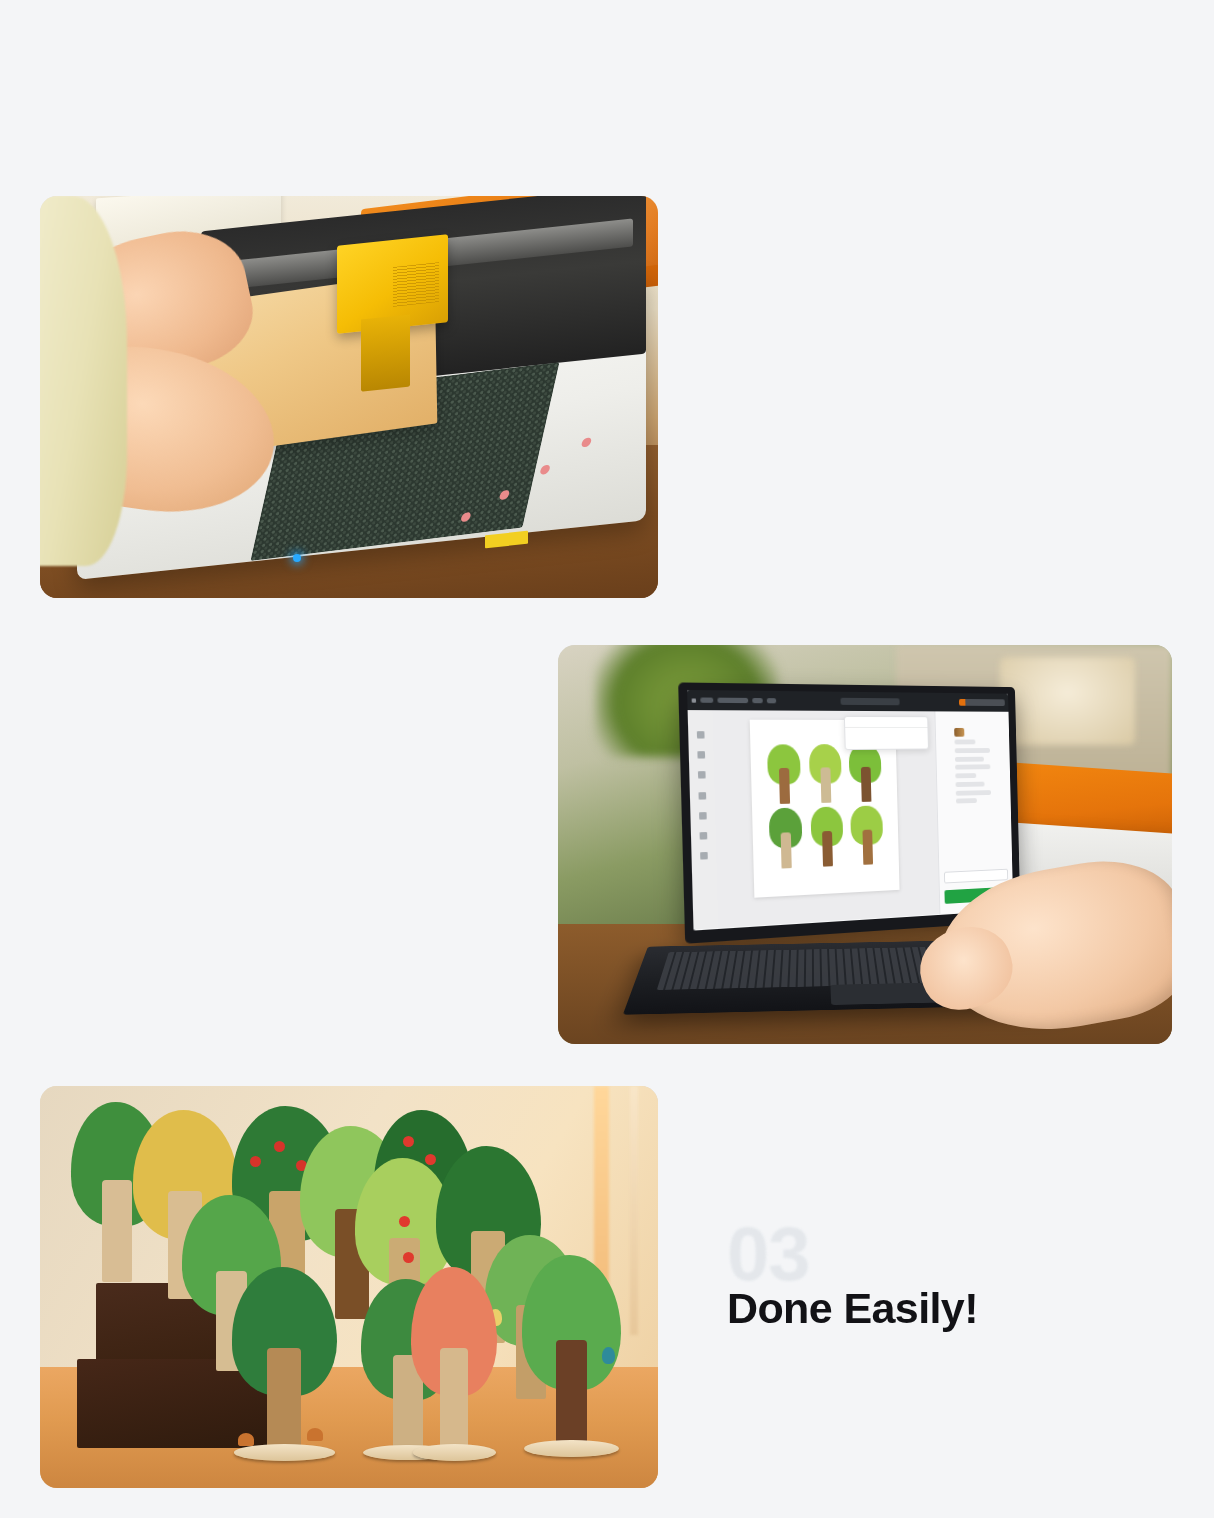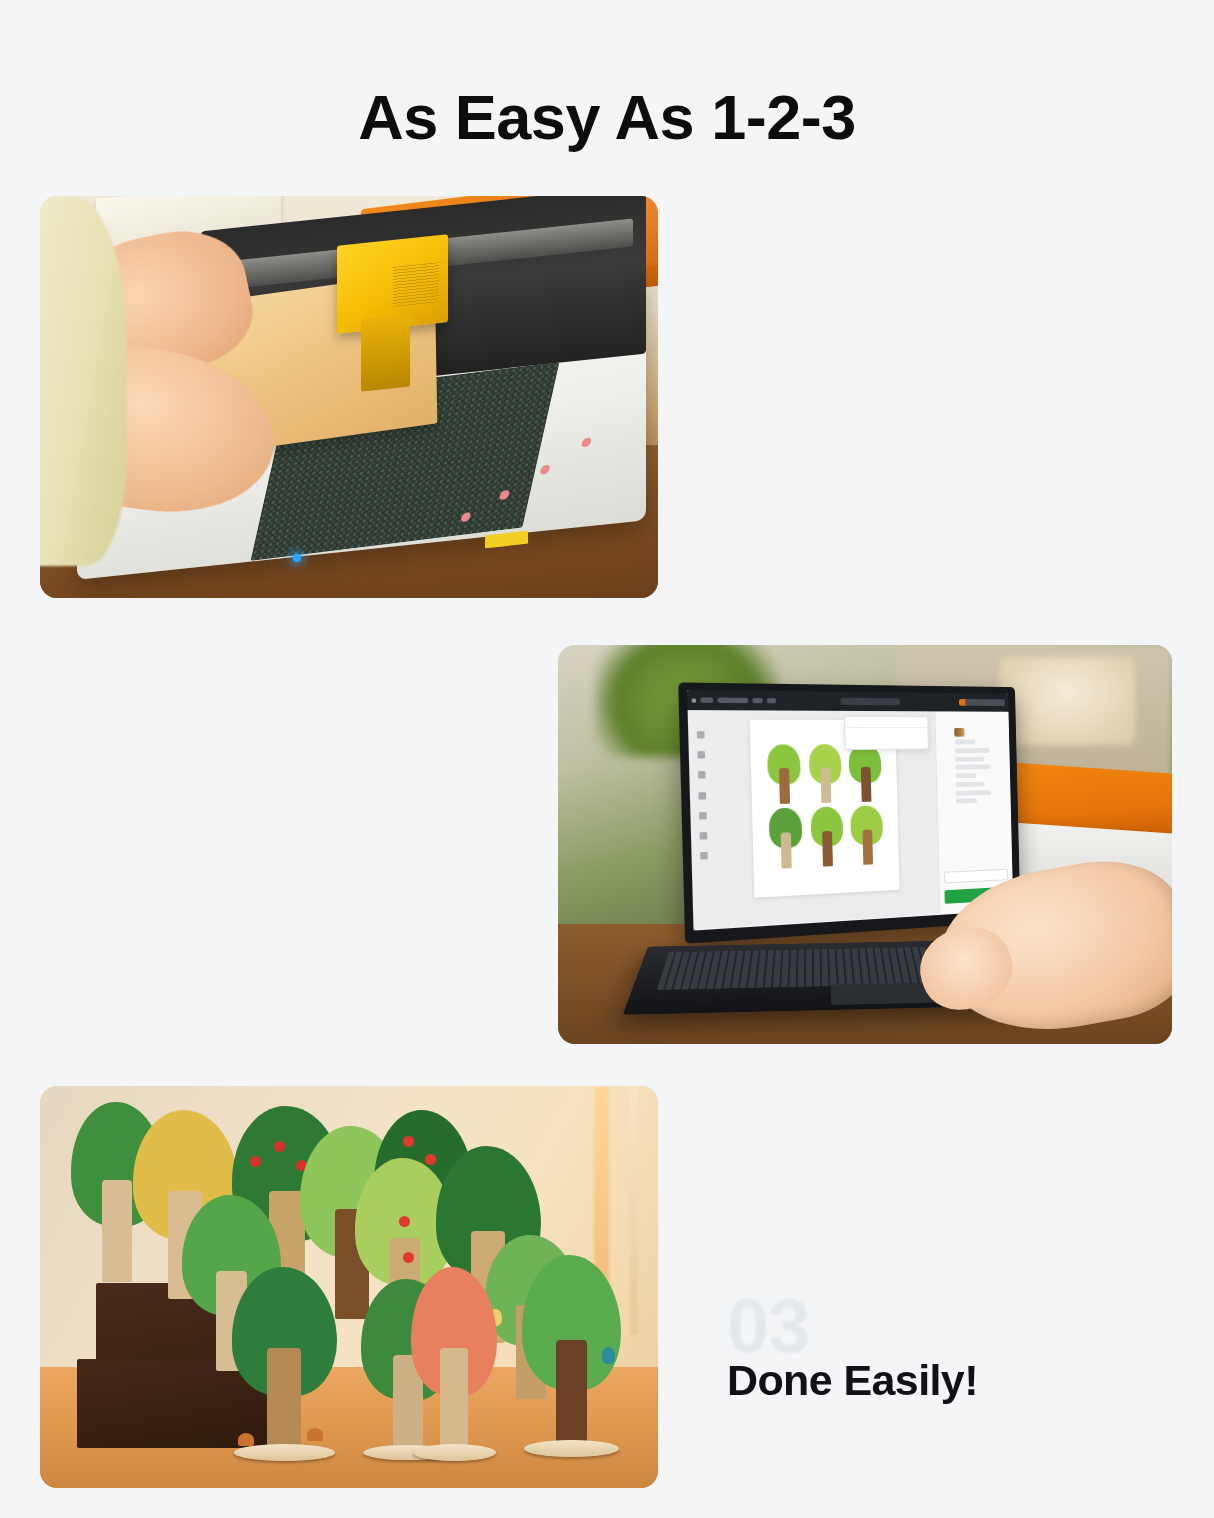--- a/index.html
+++ b/index.html
@@ -59,21 +59,21 @@
   .step1-text { left: 727px; top: 336px; width: 430px; height: 130px; }
   .step1-text .step-num   { left: 0; top: 0; }
   .step1-text .step-label { left: 0; top: 69px; }
 
   
   .step2-text { left: 44px; top: 782px; width: 460px; height: 130px; }
   .step2-text .step-num   { left: 0; top: 0; }
   .step2-text .step-label { left: 0; top: 69px; }
 
   
-  .step3-text { left: 727px; top: 1288px; width: 430px; height: 130px; }
+  .step3-text { left: 727px; top: 1216px; width: 430px; height: 130px; }
   .step3-text .step-num   { left: 0; top: 0; }
   .step3-text .step-label { left: 0; top: 69px; }
 
   
   .photo {
     position: absolute;
     border-radius: 17px;
     overflow: hidden;
     background: #ddd;
   }
@@ -408,21 +408,20 @@
     position:absolute; width:16px;height:13px;
     background:#c9732f; border-radius:50% 50% 20% 20%;
   }
   .bird{ position:absolute; width:13px;height:17px;border-radius:50% 50% 40% 40%; }
 </style>
 </head>
 <body>
 
 <div class="page">
 
-  <h1 class="page-title">As Easy As 1-2-3</h1>
 
   <div class="photo photo-1">
     <div class="scene">
       <div class="p1-bg"></div>
       <div class="p1-table"></div>
       <div class="p1-boxes"></div>
       <div class="p1-lid"></div>
       <div class="p1-body"></div>
       <div class="p1-interior"></div>
       <div class="p1-rail"></div>

